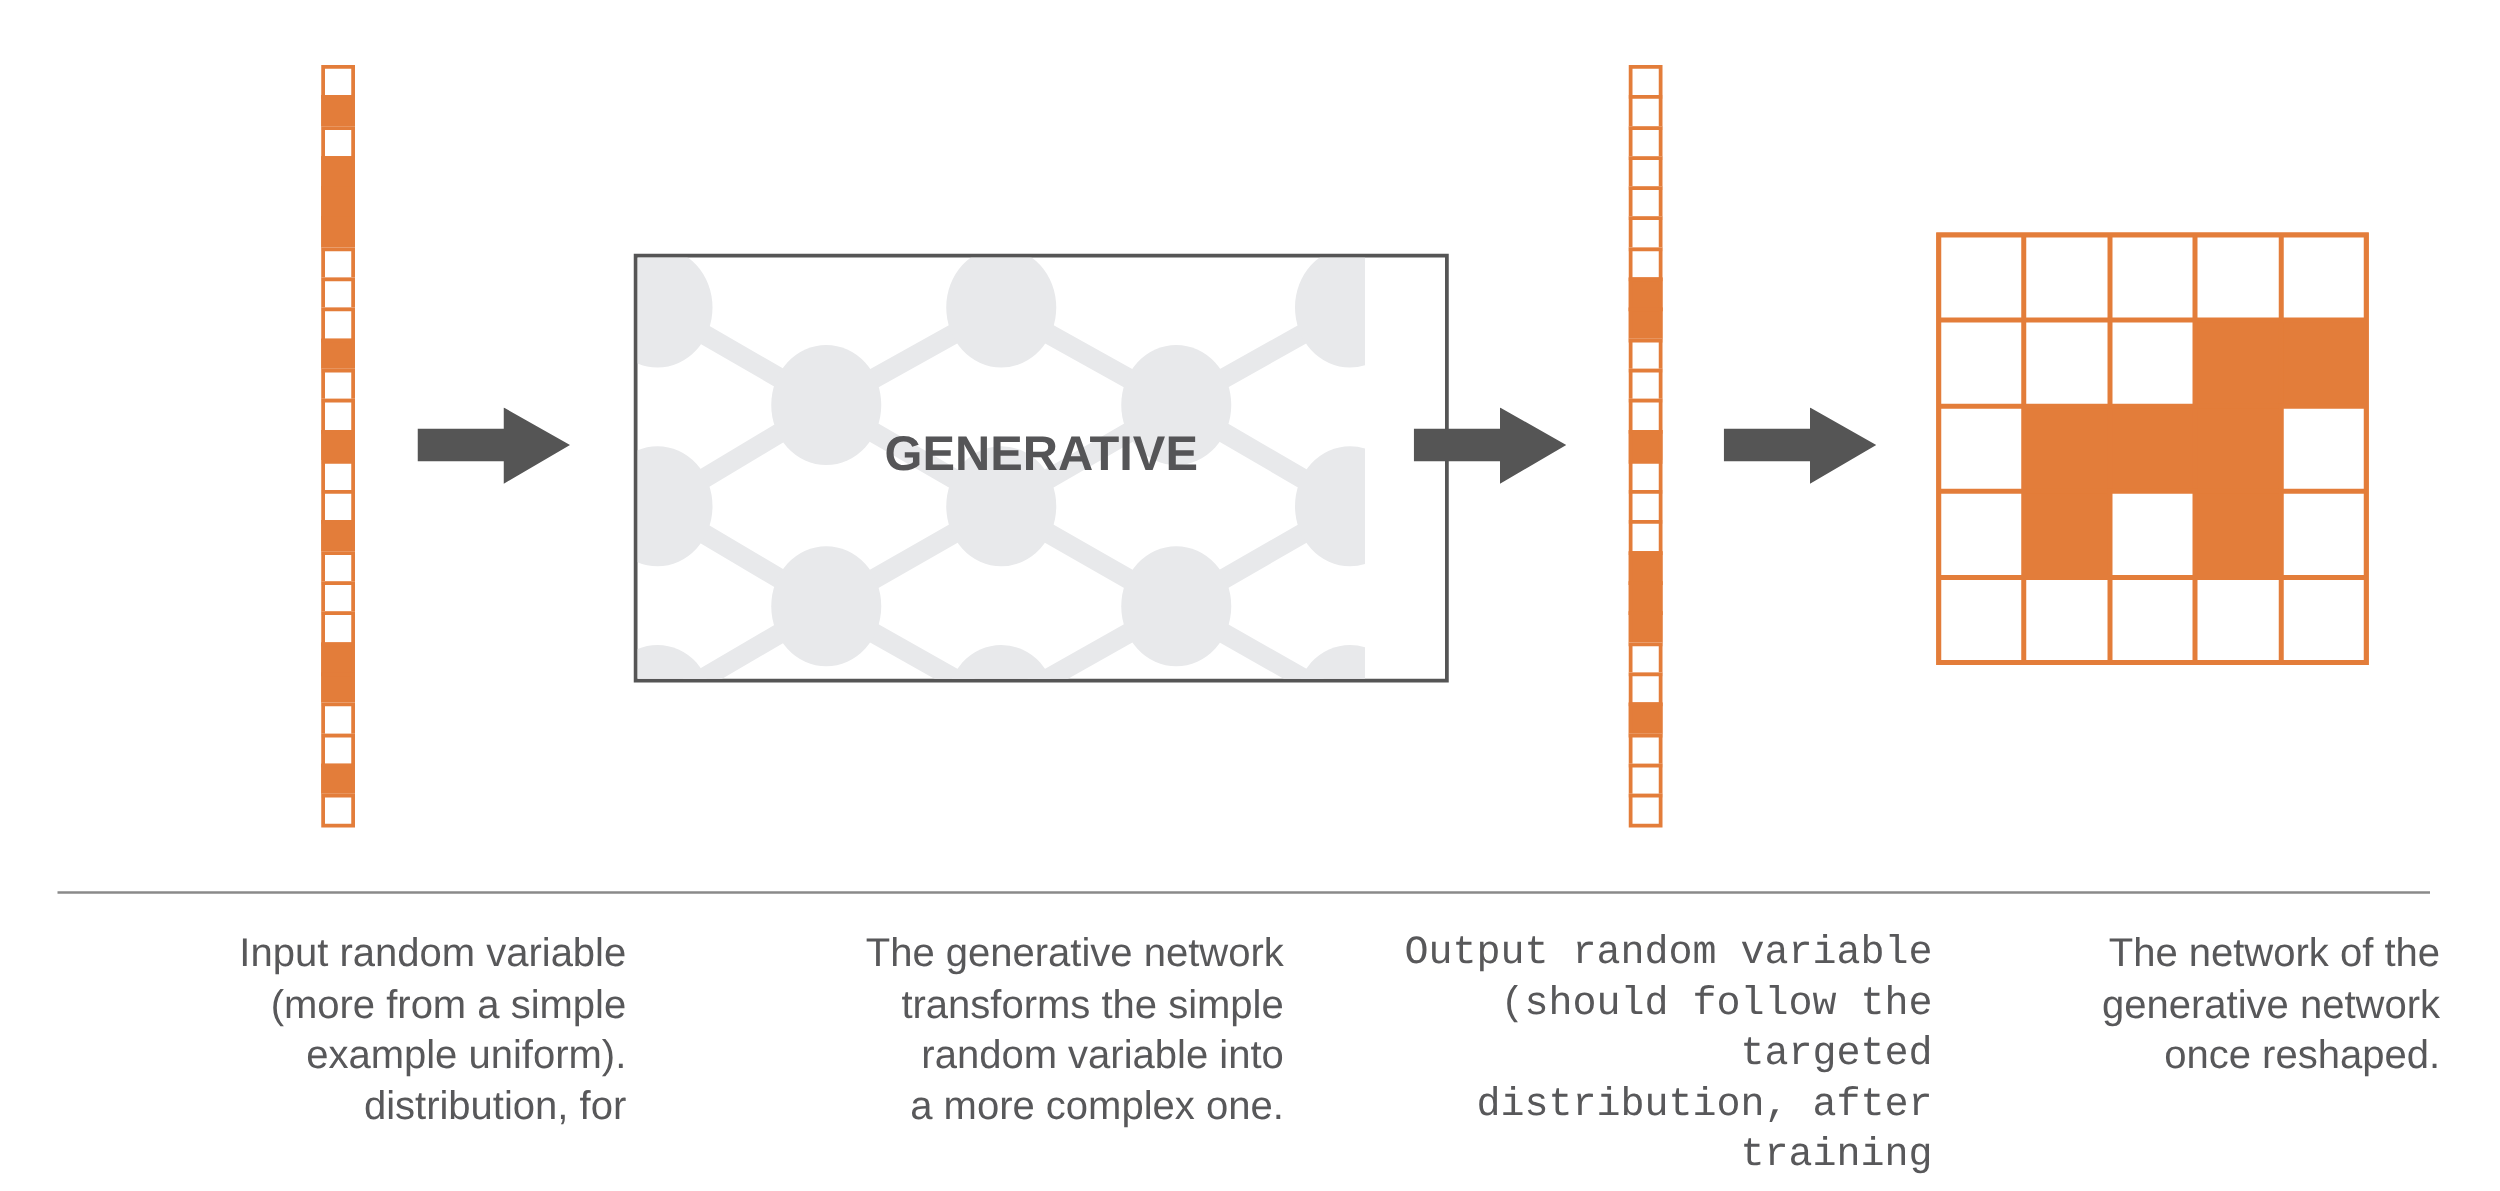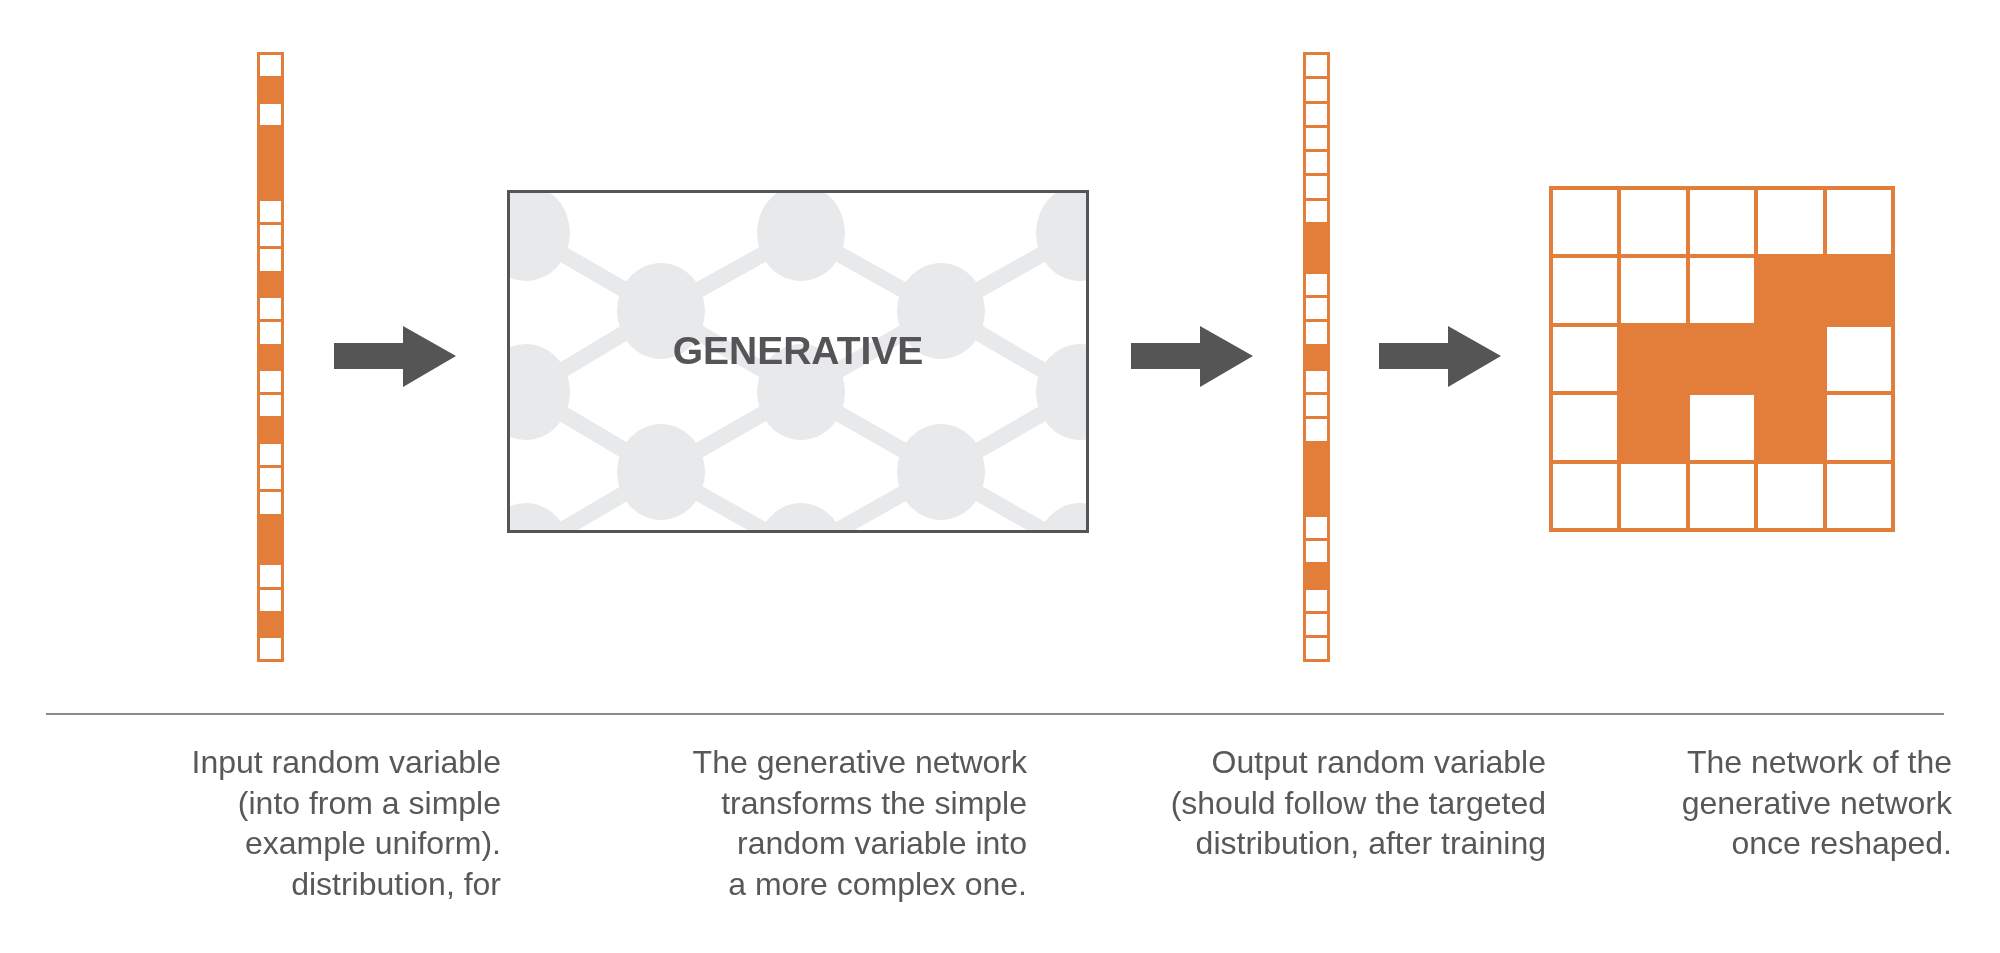--- a/index.html
+++ b/index.html
@@ -7,21 +7,21 @@
          font-family: "Liberation Sans", sans-serif; }
   .vector { position: absolute; width: 27px; box-sizing: border-box; }
   .vcell { box-sizing: border-box; width: 27px; border: 3px solid #e37d3a; margin-top: -3px; background: #fff; }
   .vcell:first-child { margin-top: 0; }
   .vcell.on { background: #e37d3a; }
   .grid { position: absolute; left: 1549px; top: 186px; width: 346px; height: 346px;
           display: grid; grid-template-columns: repeat(5, 1fr); grid-template-rows: repeat(5, 1fr);
           border: 2px solid #e37d3a; box-sizing: border-box; background: #e37d3a; gap: 4px; padding: 2px; }
   .gcell { background: #fff; }
   .gcell.on { background: #e37d3a; }
-  .netbox { position: absolute; left: 507px; top: 190px; width: 582px; height: 343px;
+  .netbox { position: absolute; left: 507px; top: 203px; width: 652px; height: 343px;
             box-sizing: border-box; border: 3px solid #555555; overflow: hidden; background: #fff; }
   .netbox svg { position: absolute; left: 0; top: 0; }
   .net-title { position: absolute; left: 0; right: 0; top: 134px; text-align: center;
                font-weight: bold; font-size: 39px; line-height: 47px; color: #555557; }
   .arrow { position: absolute; width: 124px; height: 62px; }
   .rule { position: absolute; left: 46px; top: 713px; width: 1898px; height: 2px; background: #8a8a8a; }
   .caption { position: absolute; top: 742px; width: 460px; margin-left: -230px; text-align: right;
              font-size: 32px; line-height: 40.5px; color: #58585a; }
 </style>
 </head>
@@ -157,31 +157,31 @@
     <div class="gcell"></div>
     <div class="gcell"></div>
     <div class="gcell"></div>
     <div class="gcell"></div>
   </div>
 
 <div class="rule"></div>
 
 <div class="caption" style="left:271px;">
   <div>Input random variable</div>
-  <div>(into from a simple</div>
+  <div>(more from a simple</div>
   <div>example uniform).</div>
   <div>distribution, for</div>
 </div>
 <div class="caption" style="left:797px;">
   <div>The generative network</div>
   <div>transforms the simple</div>
   <div>random variable into</div>
   <div>a more complex one.</div>
 </div>
-<div class="caption" style="left:1316px;">
+<div class="caption" style="left:1316px;font-family:Liberation Mono, monospace;">
   <div>Output random variable</div>
   <div>(should follow the targeted</div>
   <div>distribution, after training</div>
 </div>
 <div class="caption" style="left:1722px;">
   <div>The network of the</div>
   <div>generative network</div>
   <div>once reshaped.</div>
 </div>
 

